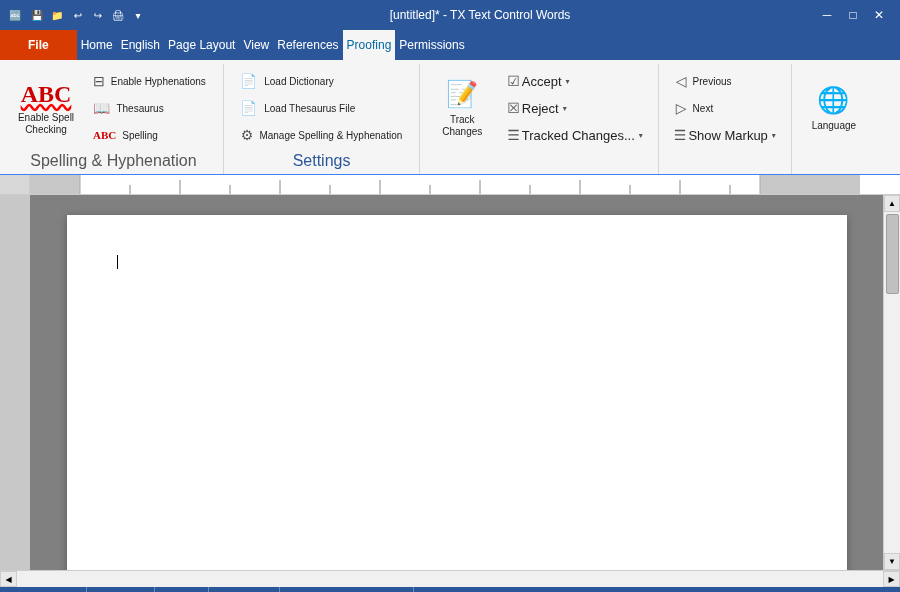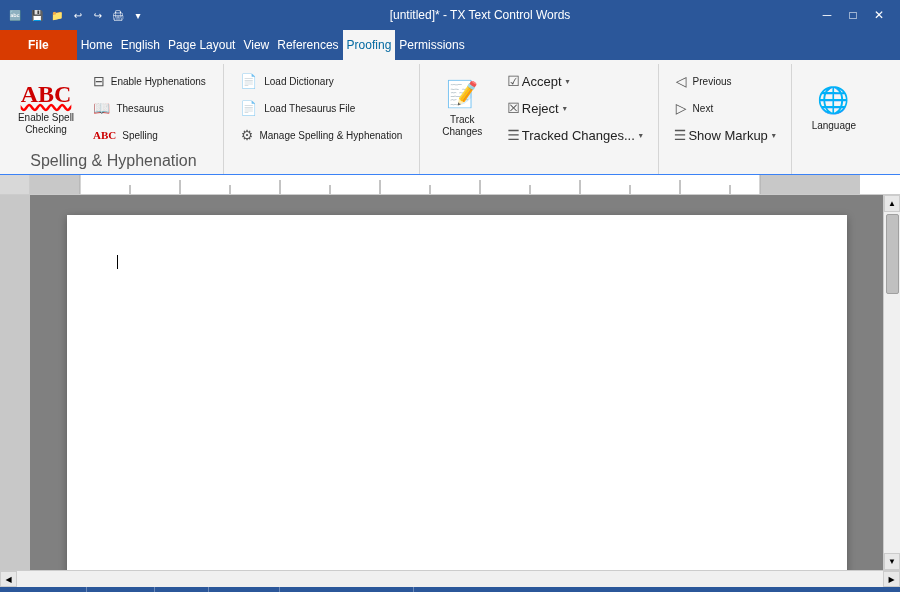--- a/index.html
+++ b/index.html
@@ -318,20 +318,21 @@
         <div class="ribbon-small-btn">
           <span class="icon">📄</span>
           <span class="label">Load Thesaurus File</span>
         </div>
         <div class="ribbon-small-btn">
           <span class="icon">⚙</span>
           <span class="label">Manage Spelling &amp; Hyphenation</span>
         </div>
       </div>
     </div>
+    <div class="ribbon-group-label group-label-settings">Settings</div>
   </div>
 
   <div class="ribbon-group">
     <div class="ribbon-group-content">
 
       <div class="ribbon-big-btn">
         <div class="btn-icon" style="font-size:26px;">📝</div>
         <div class="btn-label">Track<br>Changes</div>
       </div>
 

